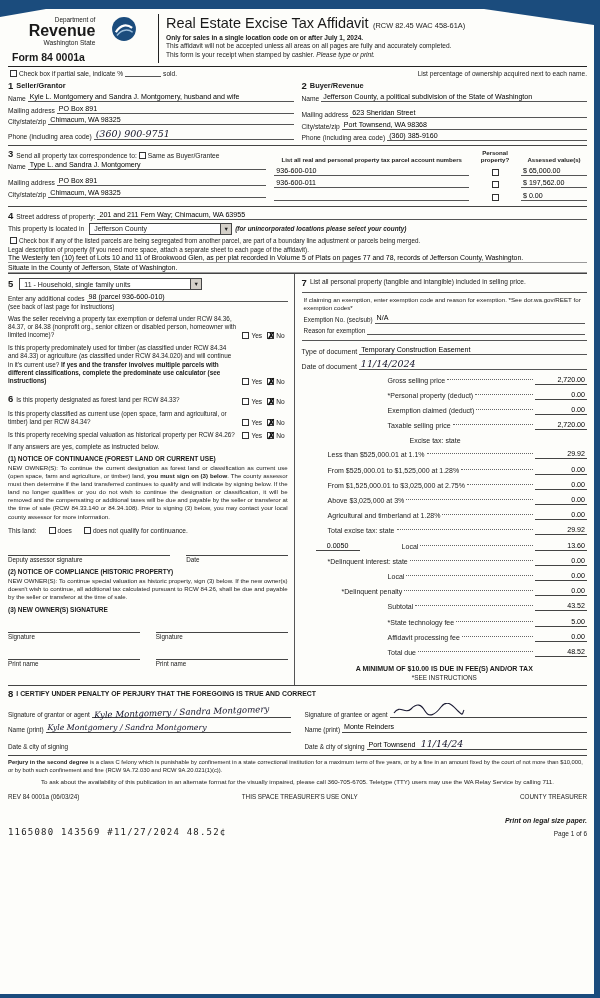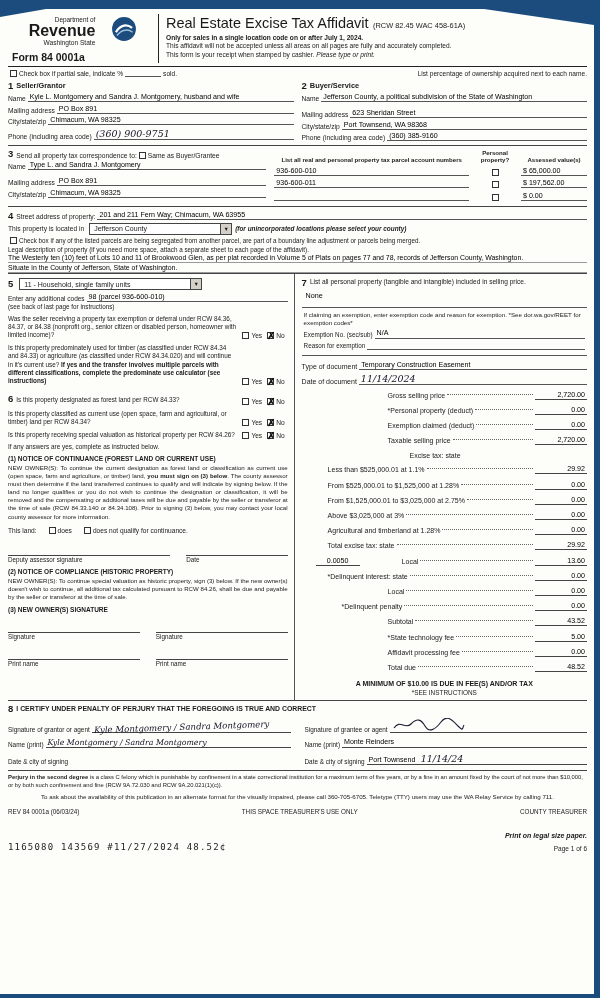--- a/index.html
+++ b/index.html
@@ -164,21 +164,21 @@
           <span class="fv typed">Chimacum, WA 98325</span>
         </div>
       <div class="fl">
           <span class="lb">Phone (including area code)</span>
           <span class="fv hand handbig">(360) 900-9751</span>
         </div>
     </div>
     <div class="cc right">
       <div class="shead">
           <span class="num">2</span>
-          <span>Buyer/Service</span>
+          <span>Buyer/Revenue</span>
         </div>
       <div class="fl">
           <span class="lb">Name</span>
           <span class="fv typed">Jefferson County, a political subdivision of the State of Washington</span>
         </div>
       <div class="fl" style="margin-top:7px">
           <span class="lb">Mailing address</span>
           <span class="fv typed">623 Sheridan Street</span>
         </div>
       <div class="fl">
@@ -338,21 +338,20 @@
           </div>
       </div>
     </div>
 
     <div class="sp-r">
 
       <div class="s7intro">
         <span class="num">7</span>
         <span>List all personal property (tangible and intangible) included in selling price.</span>
       </div>
-      <div class="none typed">None</div>
       <div class="exbox">
         <div>If claiming an exemption, enter exemption code and reason for exemption. *See dor.wa.gov/REET for exemption codes*</div>
         <div class="fl" style="font-size:6.3px">
             <span class="lb">Exemption No. (sec/sub)</span>
             <span class="fv typed">N/A</span>
           </div>
         <div class="fl" style="font-size:6.3px">
             <span class="lb">Reason for exemption</span>
             <span class="fv"></span>
           </div>

